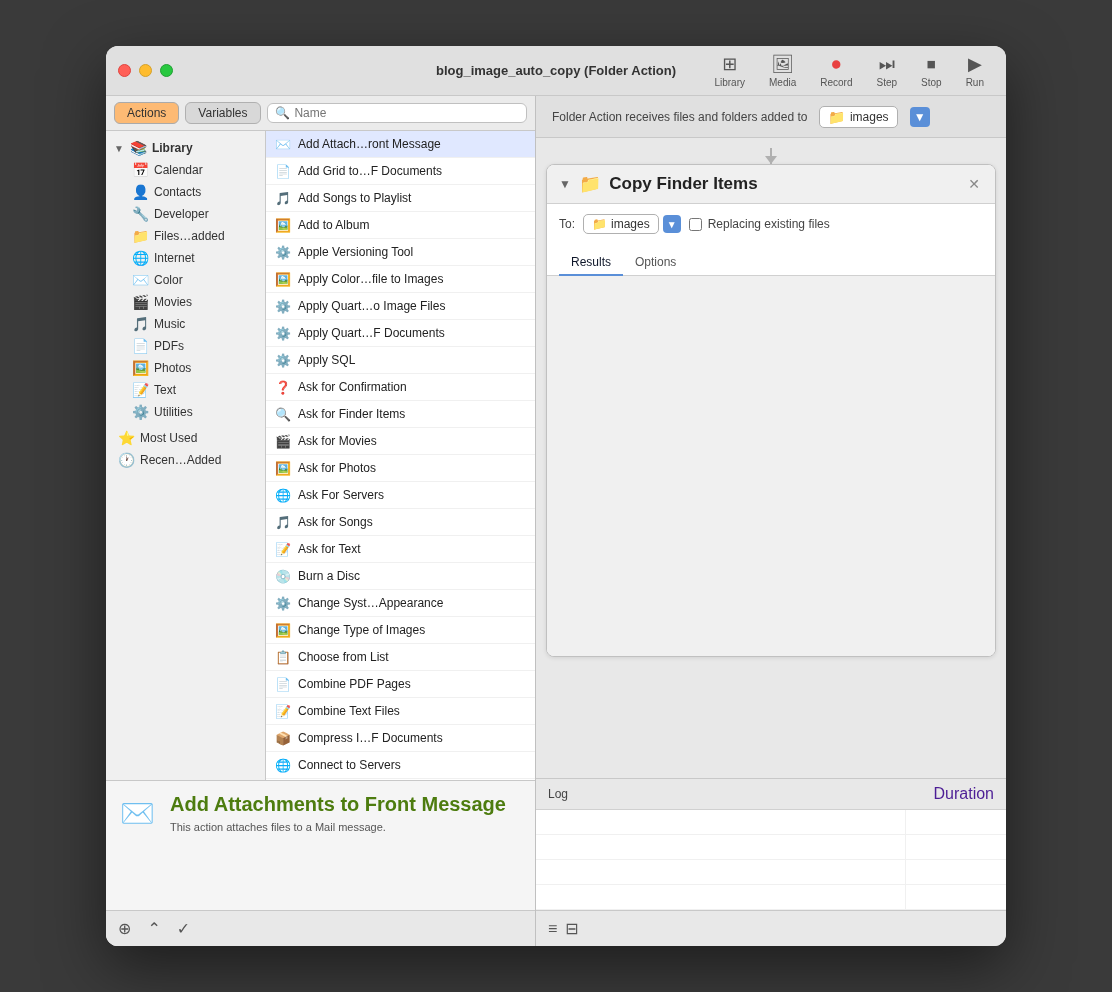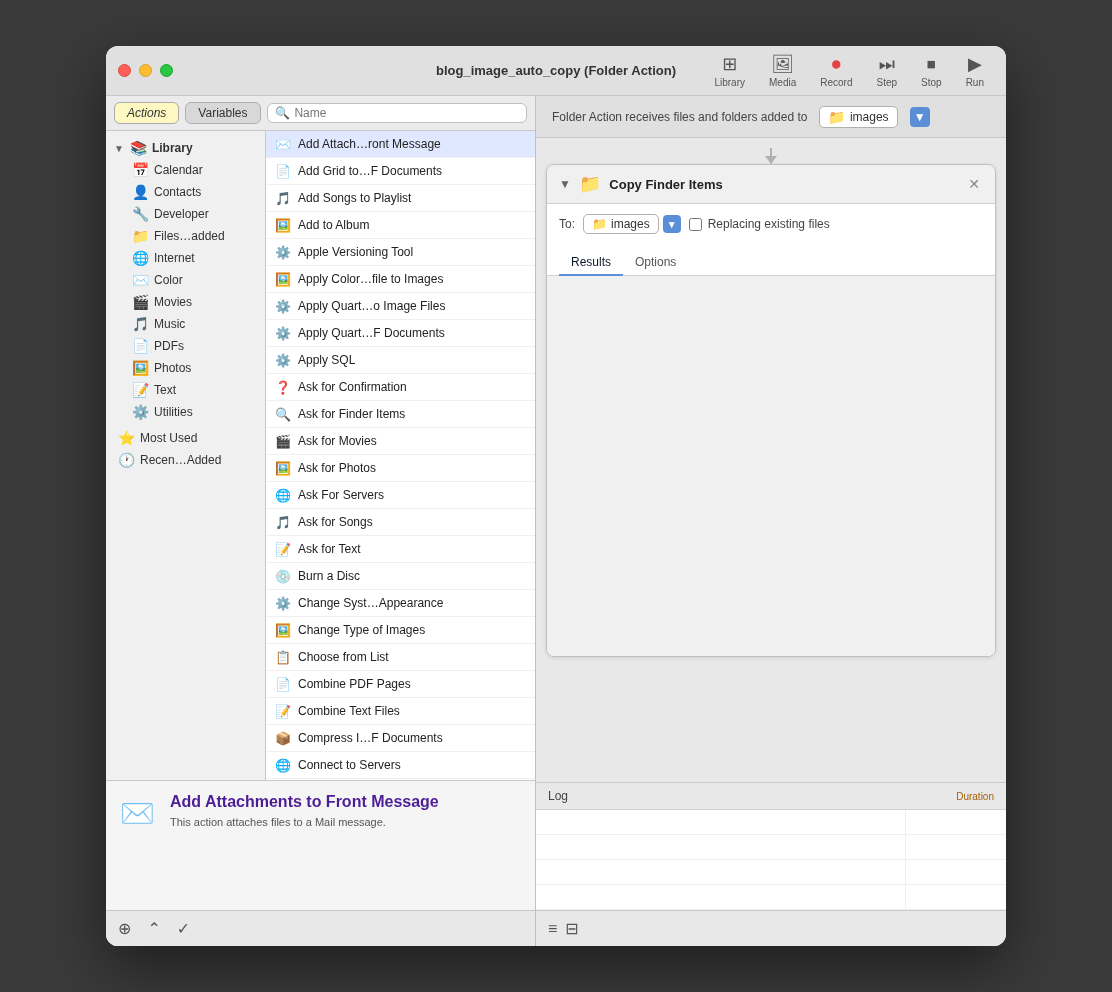--- a/index.html
+++ b/index.html
@@ -104,23 +104,22 @@
       padding: 3px 12px;
       border-radius: 6px;
       font-size: 12px;
       font-weight: 500;
       cursor: pointer;
       border: 1px solid #b0b0b0;
       background: #d8d8d8;
       color: #333;
     }
     .tab-btn.active {
-      background: #fef9c3;
+      background: #fdba74;
       border-color: #aaa;
-      font-style: italic;
     }
     .search-bar {
       flex: 1;
       display: flex;
       align-items: center;
       background: white;
       border: 1px solid #c0c0c0;
       border-radius: 6px;
       padding: 2px 8px;
       gap: 4px;
@@ -205,24 +204,24 @@
     .preview-icon-large {
       width: 40px;
       height: 40px;
       font-size: 28px;
       display: flex;
       align-items: center;
       justify-content: center;
       flex-shrink: 0;
     }
     .preview-text h3 {
-      font-size: 16px;
+      font-size: 20px;
       font-weight: 700;
       margin-bottom: 4px;
-      color: #4c1d95;
+      color: #4d7c0f;
     }
     .preview-text p {
       font-size: 11px;
       color: #555;
       line-height: 1.4;
     }
     .preview-text .requires {
       font-size: 11px;
       color: #555;
       margin-top: 4px;
@@ -306,21 +305,21 @@
       display: flex;
       align-items: center;
       padding: 8px 12px;
       background: #f0f0f0;
       border-bottom: 1px solid #d0d0d0;
       gap: 8px;
     }
     .card-chevron { font-size: 12px; color: #666; cursor: pointer; }
     .card-icon { font-size: 18px; }
     .card-title {
-      font-size: 13px;
+      font-size: 17px;
       font-weight: 600;
       color: #222;
       flex: 1;
     }
     .card-close {
       font-size: 14px;
       color: #888;
       cursor: pointer;
       width: 18px;
       height: 18px;
@@ -408,23 +407,23 @@
       background: #e8e8e8;
       border-bottom: 1px solid #d0d0d0;
     }
     .log-col-log {
       font-size: 12px;
       font-weight: 500;
       color: #444;
       flex: 1;
     }
     .log-col-dur {
-      font-size: 10px;
+      font-size: 16px;
       font-weight: 500;
-      color: #a16207;
+      color: #4c1d95;
       width: 100px;
       text-align: right;
     }
     .log-rows {
       height: 100px;
     }
     .log-row {
       display: flex;
       border-bottom: 1px solid #f0f0f0;
       height: 25px;

